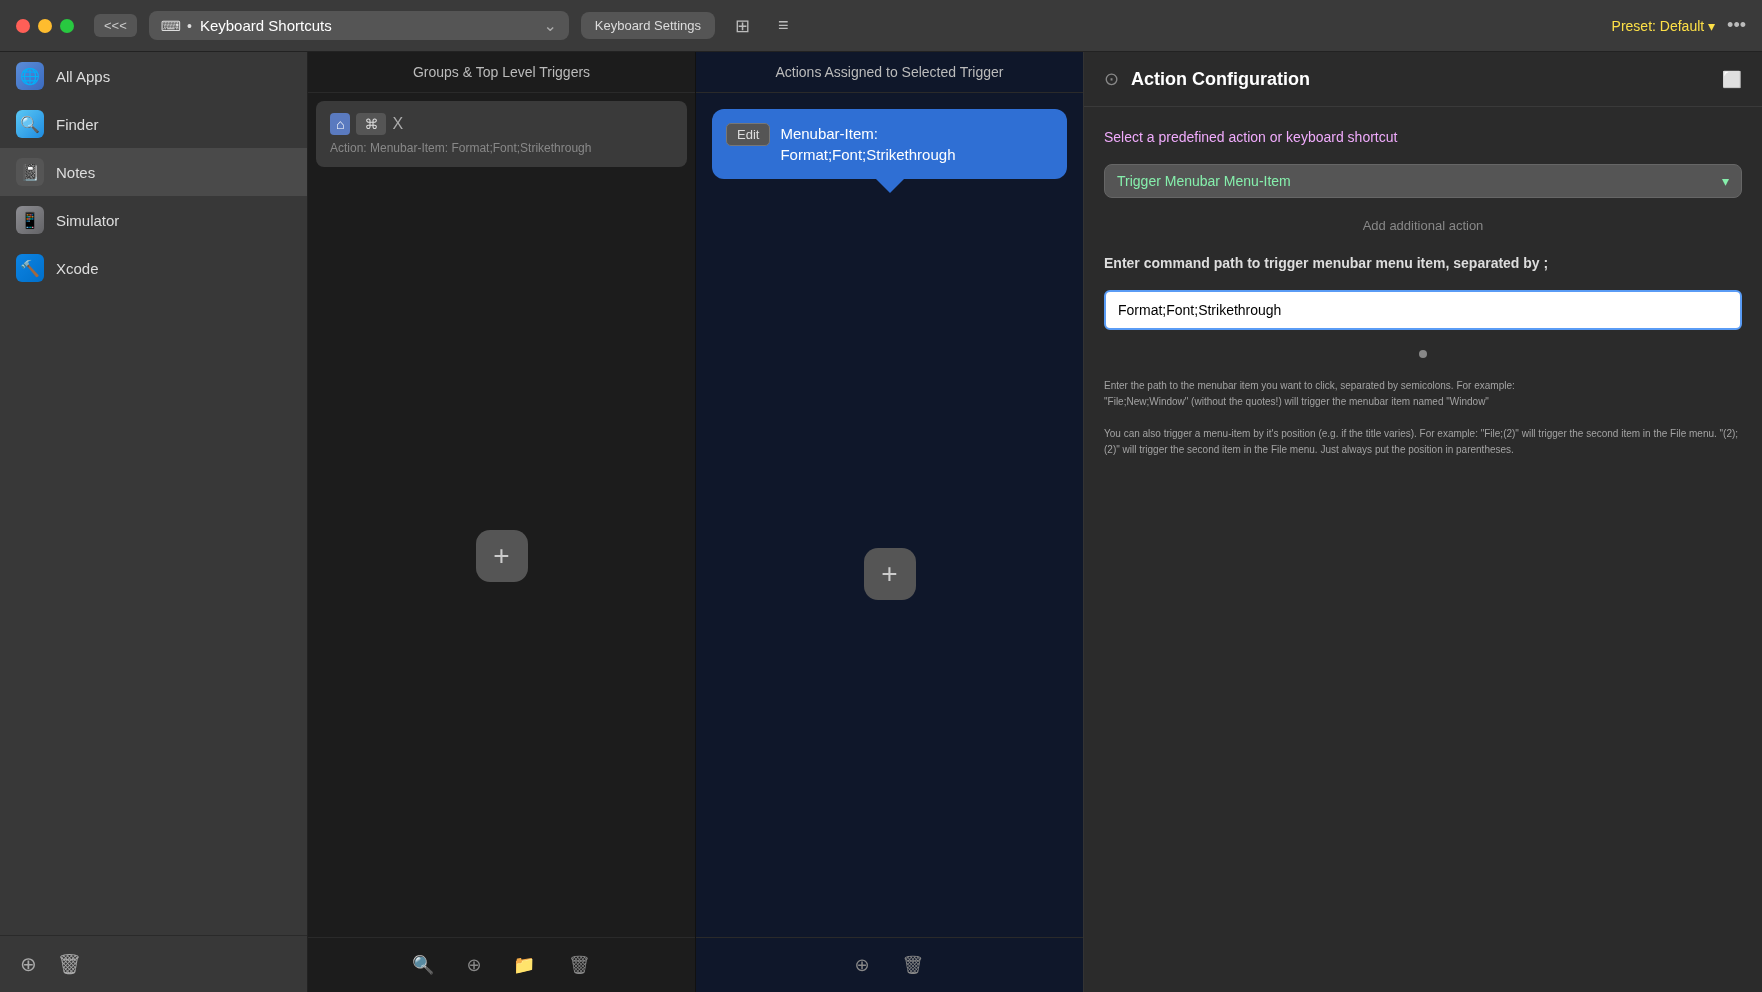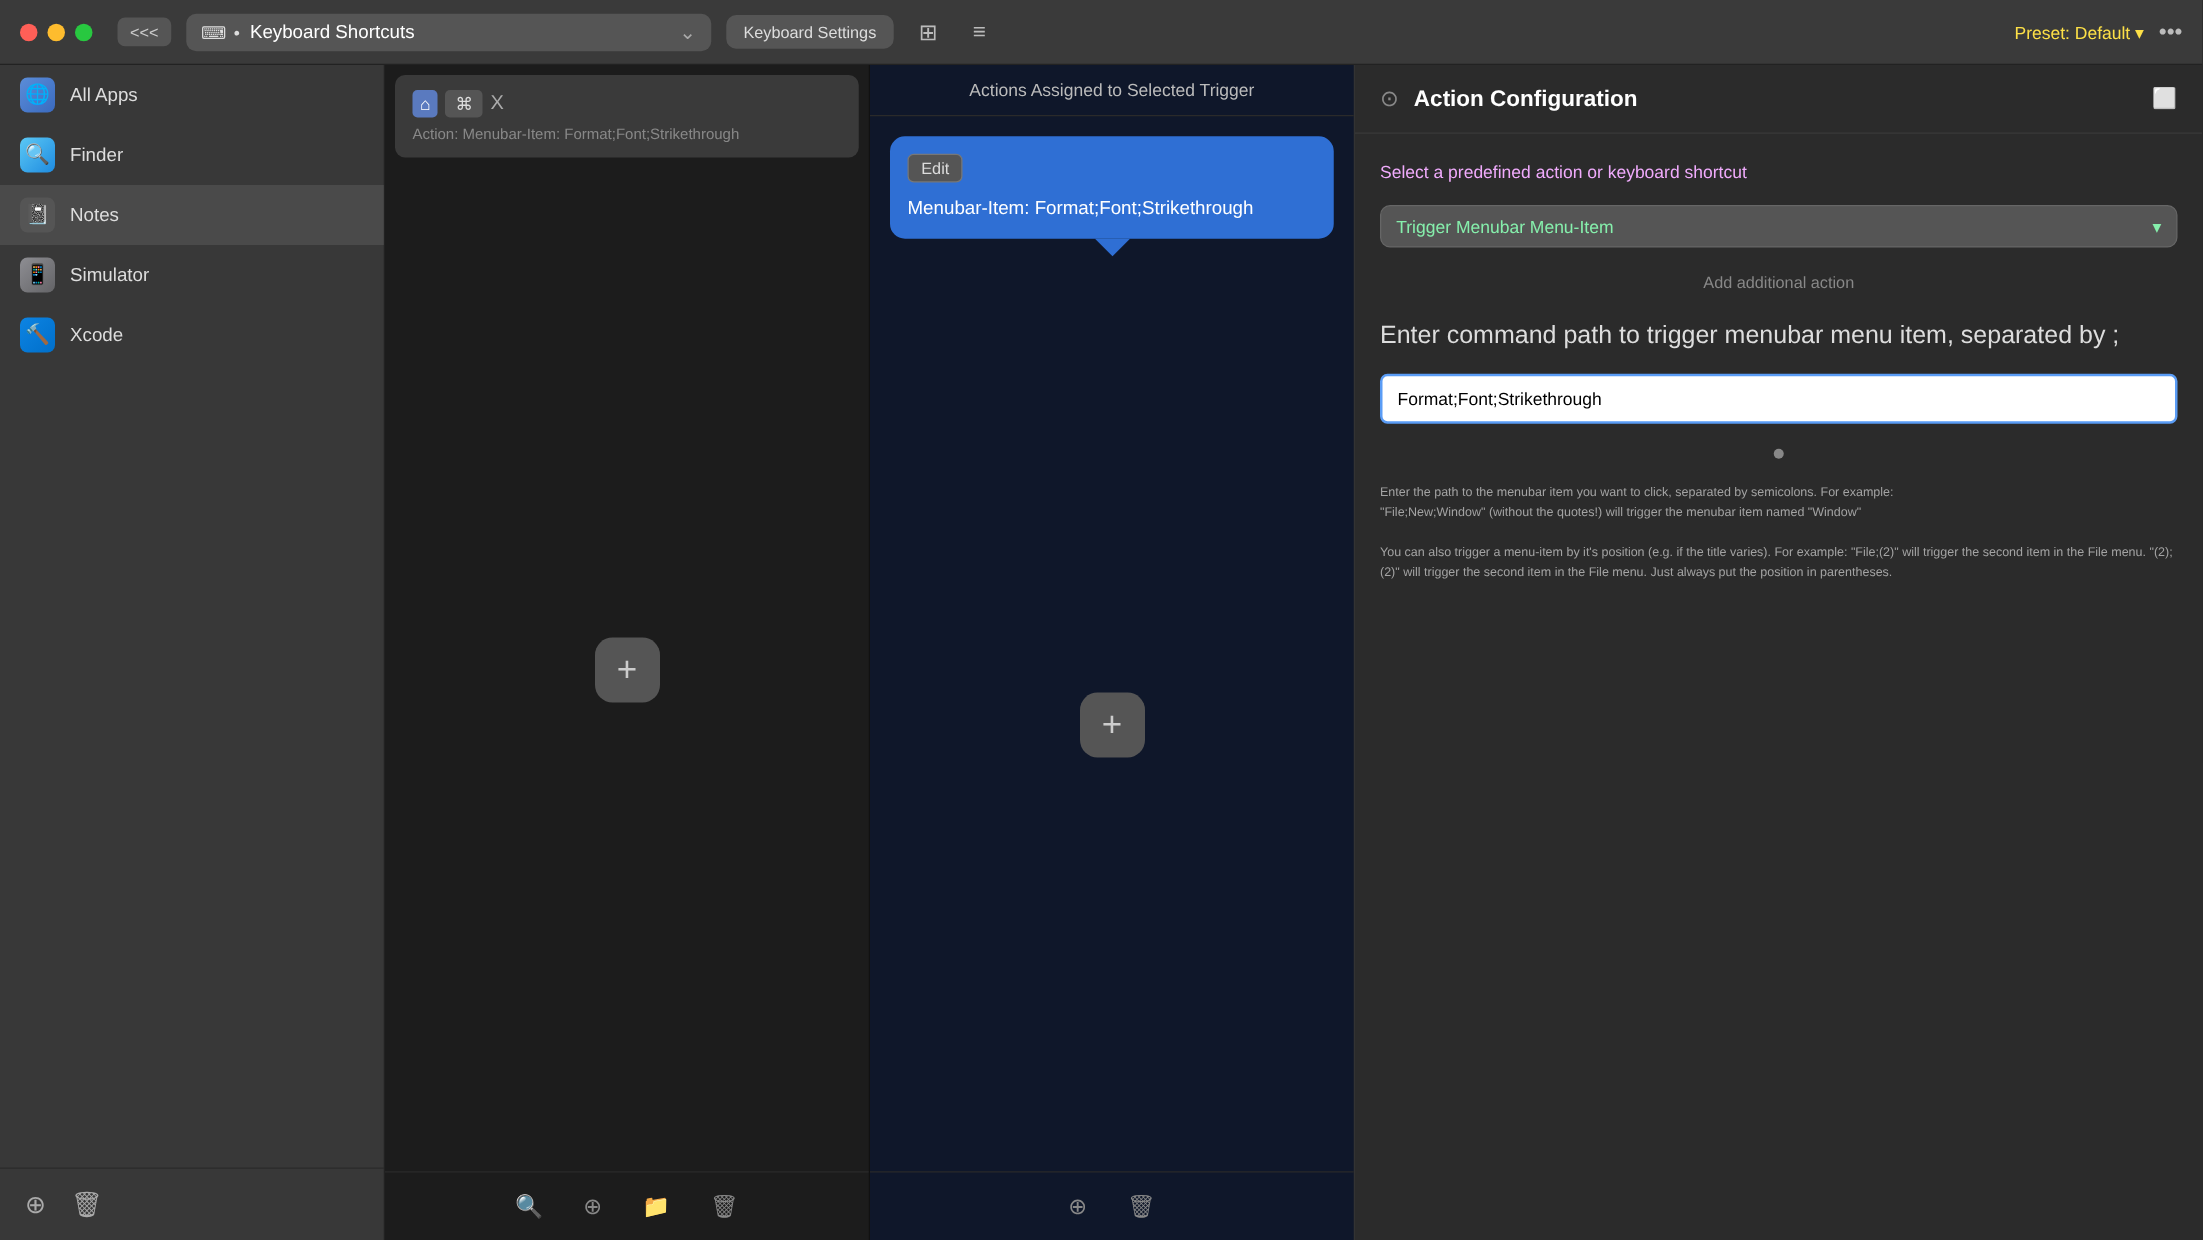--- a/index.html
+++ b/index.html
@@ -293,21 +293,20 @@
       margin: 8px;
       border-radius: 12px;
       padding: 14px;
       cursor: pointer;
       position: relative;
     }
     .action-item-header {
       display: flex;
       align-items: flex-start;
       gap: 10px;
-      flex-direction: column;
     }
     .edit-btn {
       background: #555;
       border: 1px solid #777;
       color: #ddd;
       padding: 3px 10px;
       border-radius: 5px;
       cursor: pointer;
       font-size: 13px;
       flex-shrink: 0;
@@ -406,22 +405,22 @@
       width: 100%;
     }
     .add-additional-action {
       color: #888;
       font-size: 13px;
       text-align: center;
       padding: 4px;
     }
     .command-path-label {
       color: #ddd;
-      font-size: 20px;
-      font-weight: 400;
+      font-size: 14px;
+      font-weight: 700;
       line-height: 1.5;
     }
     .command-input {
       background: #fff;
       border: 2px solid #5a9cf5;
       border-radius: 6px;
       padding: 10px 12px;
       color: #000;
       font-size: 14px;
       width: 100%;
@@ -488,20 +487,21 @@
       <div class="sidebar-icon xcode">🔨</div>
       <span>Xcode</span>
     </div>
     <div class="sidebar-bottom">
       <button class="sidebar-bottom-btn">⊕</button>
       <button class="sidebar-bottom-btn">🗑</button>
     </div>
   </div>
 
   <div class="groups-panel">
+    <div class="panel-header">Groups &amp; Top Level Triggers</div>
     <div class="trigger-item">
       <div class="trigger-icons">
         <span class="trigger-icon-box">⌂</span>
         <span class="trigger-icon-cmd">⌘</span>
         <span class="trigger-x">X</span>
       </div>
       <div class="trigger-action">Action: Menubar-Item: Format;Font;Strikethrough</div>
     </div>
     <div class="groups-add-area">
       <button class="add-circle-btn">+</button>

